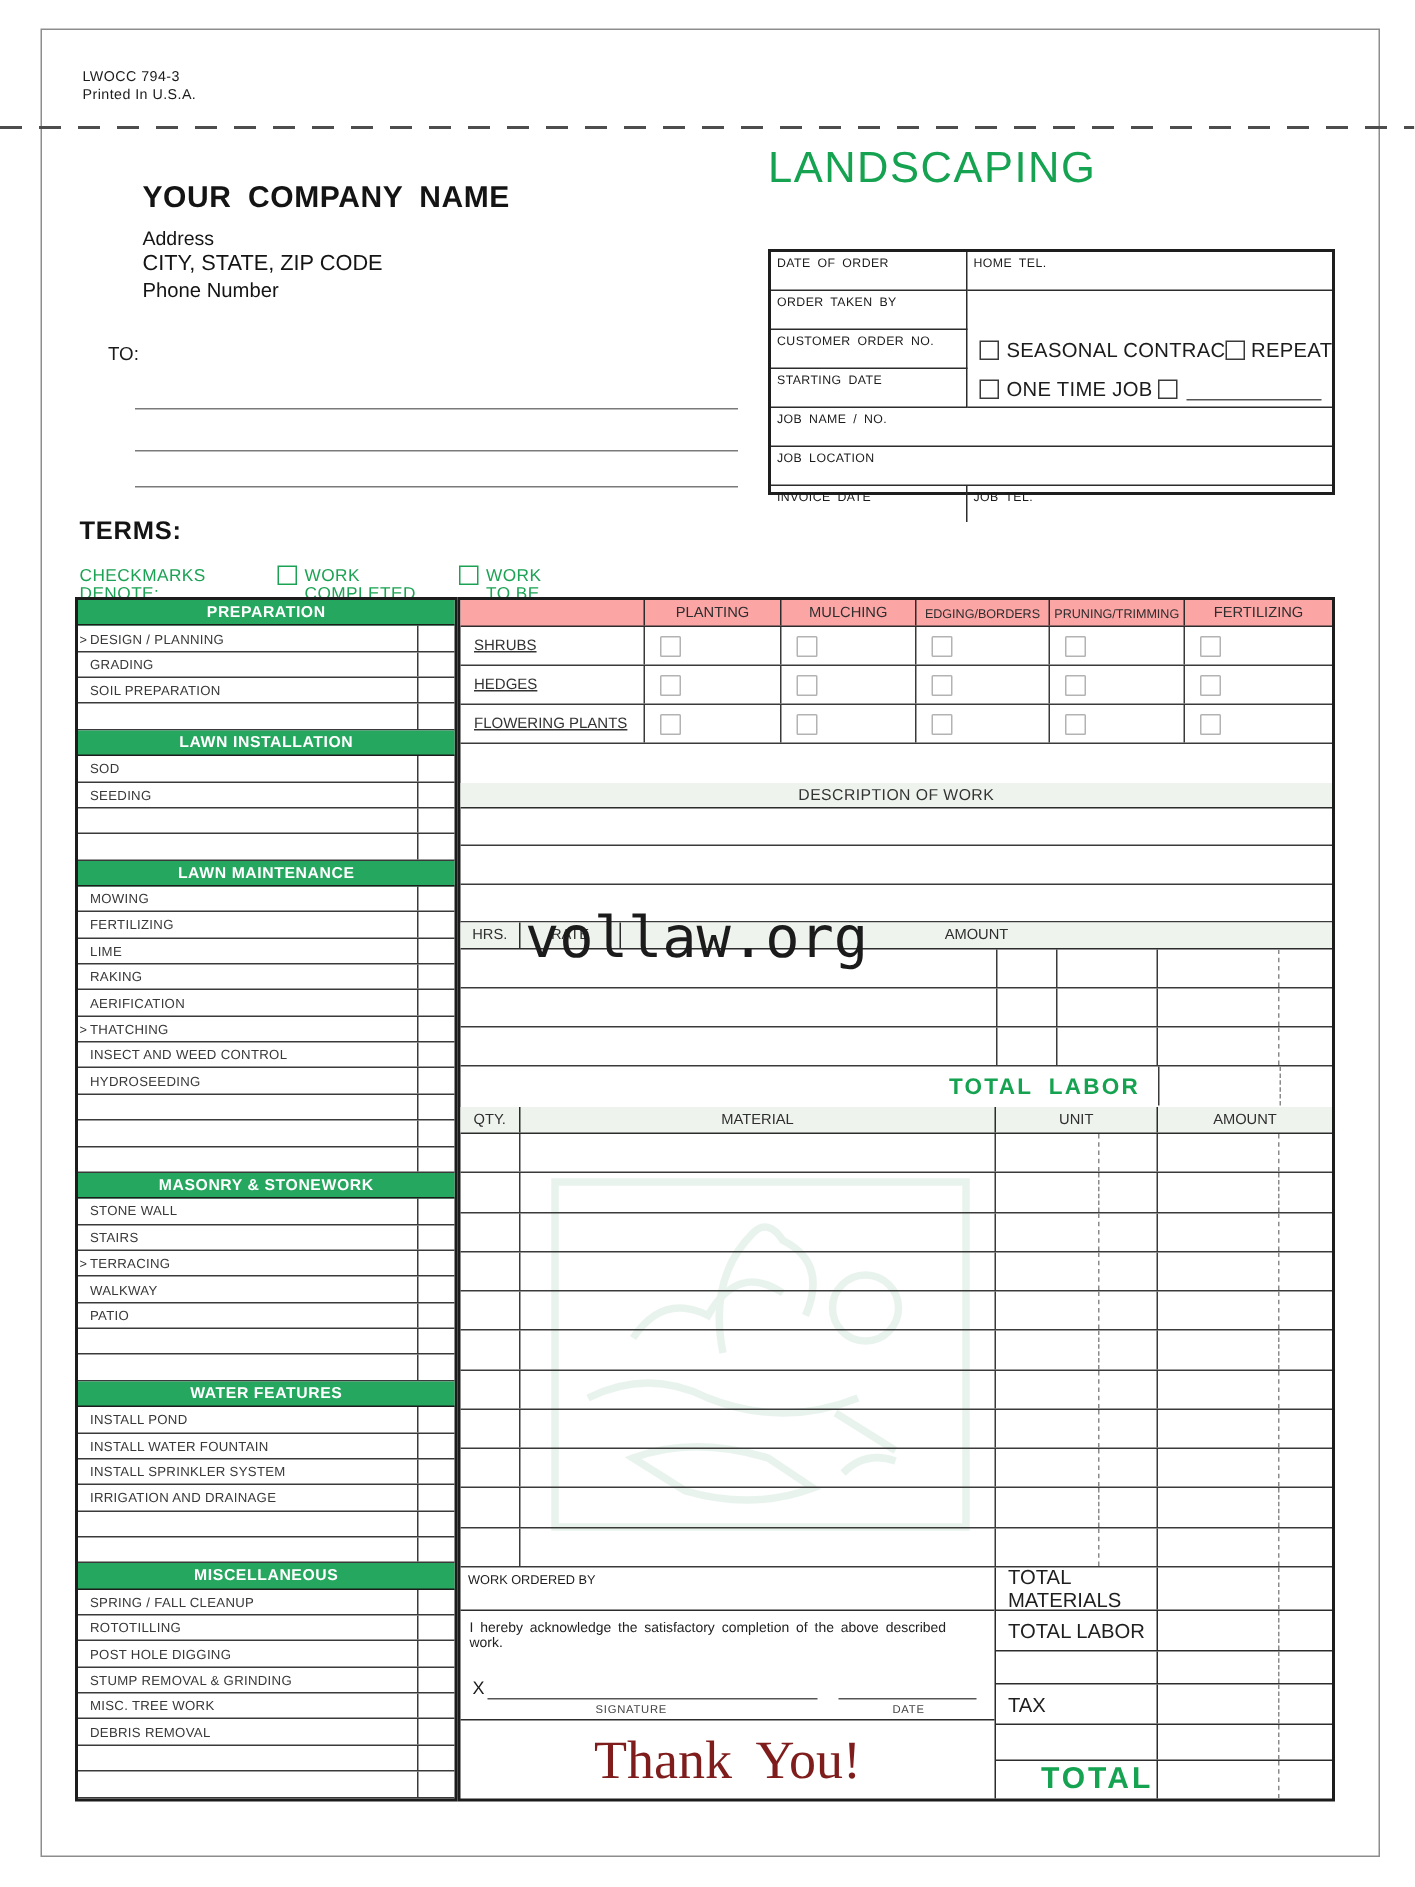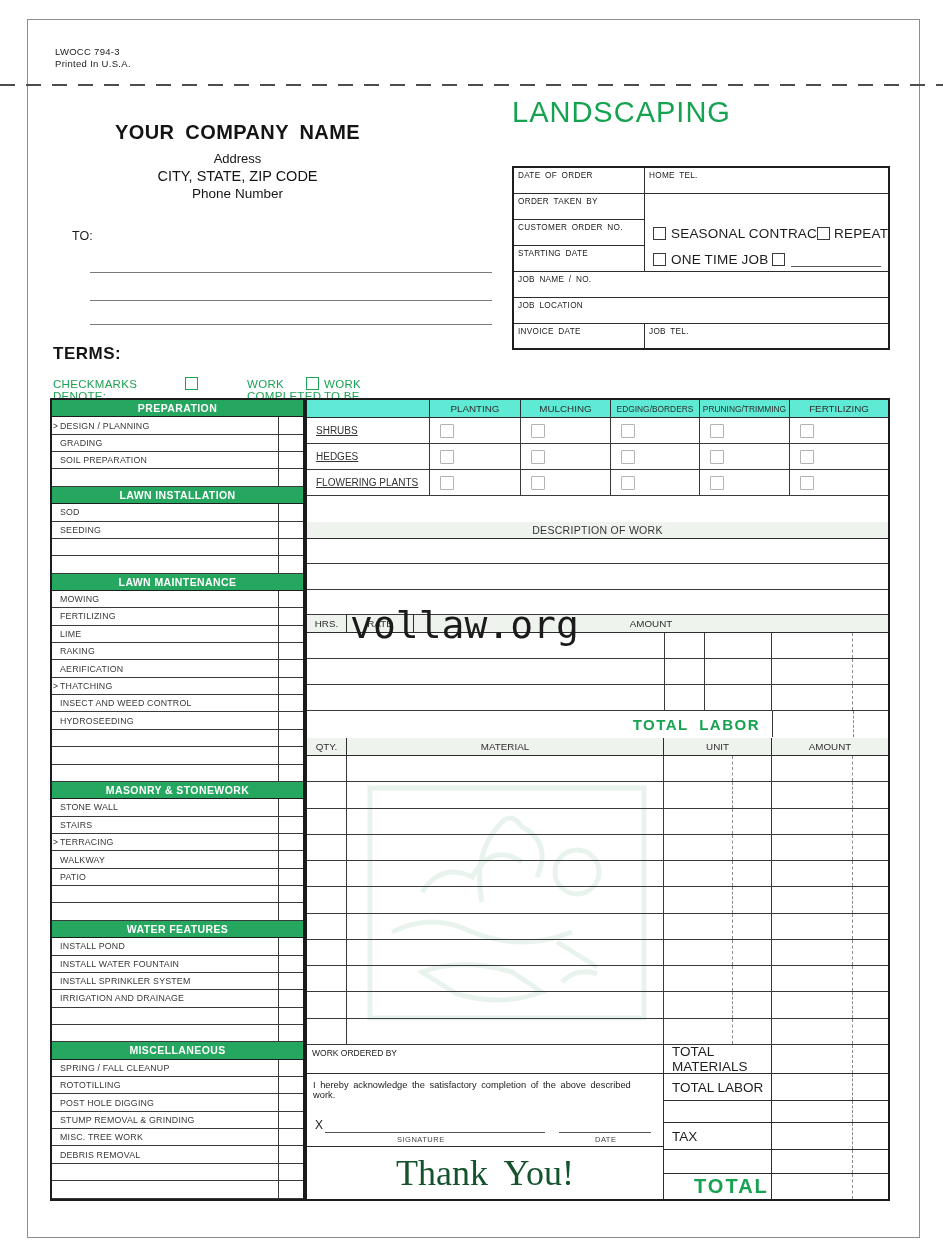--- a/index.html
+++ b/index.html
@@ -6,37 +6,37 @@
   body { background:#ffffff; font-family:"Liberation Sans", "DejaVu Sans", sans-serif; }
   .canvas { position:relative; width:943px; height:1258px; background:#fff; overflow:hidden; }
   .abs { position:absolute; }
 
   .sheet { left:27px; top:19px; width:893px; height:1219px; border:1px solid #8d8d8d; background:#fff; }
 
   .formcode { left:55px; top:46px; font-size:9.5px; line-height:11.5px; color:#1c1c1c; letter-spacing:.3px; }
   .dashsep { left:0; top:84px; width:943px; height:2px;
     background:repeating-linear-gradient(90deg,#4d4d4d 0 15px,transparent 15px 26px); }
 
-  .company { left:95px; top:121px; width:285px; text-align:center; color:#141414; }
+  .company { left:95px; top:121px; width:285px; text-align:left; color:#141414; }
   .co-name { font-size:20px; font-weight:bold; letter-spacing:.4px; word-spacing:5px; }
   .co-addr { font-size:13px; margin-top:7px; }
   .co-csz  { font-size:14.5px; margin-top:2px; }
   .co-phone{ font-size:13.5px; margin-top:2px; }
 
   .to-label { left:72px; top:229px; font-size:12.5px; color:#1a1a1a; }
   .to-line { left:90px; width:402px; height:1px; background:#7a7a7a; }
   .tl1{ top:272px; } .tl2{ top:300px; } .tl3{ top:324px; }
 
   .terms { left:53px; top:344px; font-size:17px; font-weight:bold; color:#141414; letter-spacing:.5px; }
 
   .title1 { left:512px; top:96px; font-size:29px; color:#16a351; letter-spacing:1px; }
   .title2 { left:512px; top:133px; font-size:29px; color:#16a351; word-spacing:4px; }
 
   
-  .order-table { left:512px; top:166px; width:378px; height:184px; border:2px solid #1e1e1e; }
+  .order-table { left:512px; top:166px; width:378px; height:164px; border:2px solid #1e1e1e; }
   .oc { position:absolute; font-size:8.2px; color:#1a1a1a; letter-spacing:.3px; word-spacing:2px; padding:3px 4px; }
   .bb { border-bottom:1px solid #2c2c2c; } .br { border-right:1px solid #2c2c2c; }
   .chkarea { position:absolute; left:131px; top:52px; width:243px; height:52px; border-bottom:1px solid #2c2c2c; }
   .cbx { position:absolute; width:13px; height:13px; border:1.4px solid #3a3a3a; background:#fff; }
   .cbx-label { position:absolute; font-size:13.5px; color:#1c1c1c; letter-spacing:.2px; }
   .blankline { position:absolute; height:1px; background:#555; }
 
   .cm-row { left:53px; top:377px; height:14px; }
   .cm-text { position:absolute; font-size:11.5px; color:#1ca254; letter-spacing:.3px; top:1px; }
   .cm-box { position:absolute; width:13px; height:13px; border:1.5px solid #1ca254; background:#fff; }
@@ -52,21 +52,21 @@
   .sb-label { flex:1; font-size:8.8px; color:#383838; letter-spacing:.2px; overflow:hidden; white-space:nowrap; }
   .sb-box { width:25px; height:100%; border-left:1px solid #3a3a3a; flex:0 0 auto; }
 
   
   .rightcol { left:305px; top:398px; width:585px; height:803px; border:2px solid #1c1c1c; background:transparent; }
   .sec { position:absolute; left:0; width:100%; }
   .row { display:flex; }
 
   
   .pg { top:0; height:122px; }
-  .pg-h { height:18px; border-bottom:1px solid #2c2c2c; background:#5eead4; }
+  .pg-h { height:18px; border-bottom:1px solid #2c2c2c; background:#fca5a5; }
   .pg-h > div { border-right:1px solid #2c2c2c; display:flex; align-items:center; justify-content:center;
      color:#2e2e2e; }
   .pg-h > div:last-child { border-right:none; }
   .pgc0 { width:123px; } .pgc1 { width:91px; } .pgc2 { width:90px; } .pgc3 { width:89px; }
   .pgc4 { width:90px; } .pgc5 { flex:1; }
   .fs10 { font-size:9.8px; } .fs8 { font-size:8.4px; }
   .pg-row { height:26px; border-bottom:1px solid #3a3a3a; }
   .pg-row > div { border-right:1px solid #3a3a3a; display:flex; align-items:center; }
   .pg-row > div:last-child { border-right:none; }
   .pg-label { font-size:10px; color:#333; padding-left:9px;text-decoration:underline; }
@@ -112,21 +112,21 @@
   .bot-left { width:357px; border-right:1px solid #2c2c2c; }
   .wob { height:29px; border-bottom:1px solid #2c2c2c; font-size:8.5px; color:#1a1a1a; padding:3px 5px; }
   .ack { height:73px; border-bottom:1px solid #2c2c2c; position:relative; }
   .ack-text { font-size:9.3px; color:#222; padding:6px 6px 0 6px; word-spacing:2px; }
   .xmark { position:absolute; left:8px; top:44px; font-size:12px; color:#1a1a1a; }
   .sigline { position:absolute; left:18px; top:58px; width:220px; height:1px; background:#555; }
   .siglabel { position:absolute; left:90px; top:61px; font-size:7.5px; color:#444; letter-spacing:.5px; }
   .dateline { position:absolute; left:252px; top:58px; width:92px; height:1px; background:#555; }
   .datelabel { position:absolute; left:288px; top:61px; font-size:7.5px; color:#444; letter-spacing:.5px; }
   .thanks { height:52px; display:flex; align-items:center; justify-content:center; }
-  .thanks-text { font-family:"Liberation Serif", "DejaVu Serif", serif; font-size:36px; color:#14532d; word-spacing:8px; }
+  .thanks-text { font-family:"Liberation Serif", "DejaVu Serif", serif; font-size:36px; color:#7f1d1d; word-spacing:8px; }
   .bot-right { flex:1; display:flex; flex-direction:column; }
   .tt-row { display:flex; border-bottom:1px solid #2c2c2c; }
   .tt-row:last-child { border-bottom:none; }
   .r29{height:29px;} .r27{height:27px;} .r22{height:22px;} .r24{height:24px;} .r25{height:25px; flex:1;}
   .tt-label { width:108px; border-right:1px solid #2c2c2c; display:flex; align-items:center;
      padding-left:8px; font-size:13.5px; color:#1f1f1f; }
   .total-final .tt-label { color:#16a351; font-weight:bold; font-size:20px; letter-spacing:2px; padding-left:30px; }
   .tt-amount { flex:1; position:relative; }
 
   .wm-text { left:350px; top:603px; font-family:"DejaVu Sans Mono", "Liberation Mono", monospace;
@@ -180,21 +180,21 @@
     </div>
     <div class="oc bb" style="left:0;top:104px;width:374px;height:26px;">JOB NAME / NO.</div>
     <div class="oc bb" style="left:0;top:130px;width:374px;height:26px;">JOB LOCATION</div>
     <div class="oc br" style="left:0;top:156px;width:131px;height:24px;">INVOICE DATE</div>
     <div class="oc" style="left:131px;top:156px;width:243px;height:24px;">JOB TEL.</div>
   </div>
 
   <div class="abs cm-row">
     <span class="cm-text" style="left:0;">CHECKMARKS DENOTE:</span>
     <span class="cm-box" style="left:132px;top:0;"></span>
-    <span class="cm-text" style="left:150px;margin-left:44px;">WORK COMPLETED</span>
+    <span class="cm-text" style="left:150px;">WORK COMPLETED</span>
     <span class="cm-box" style="left:253px;top:0;"></span>
     <span class="cm-text" style="left:271px;">WORK TO BE DONE</span>
   </div>
 
   <div class="abs sidebar">
 
       <div class="sb-row">
         <div class="sb-header">
           <span>PREPARATION</span>
         </div>

